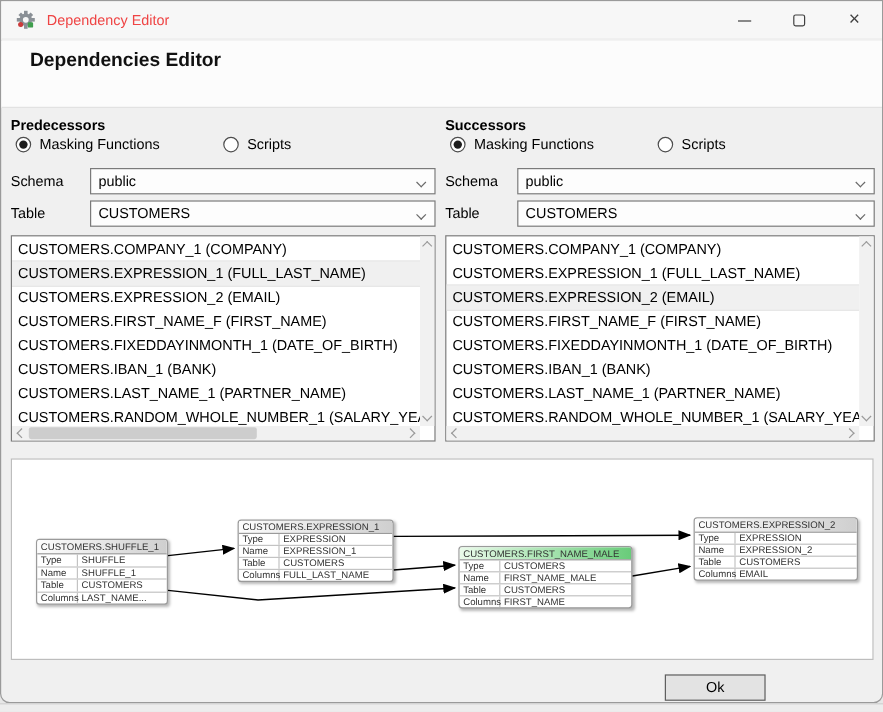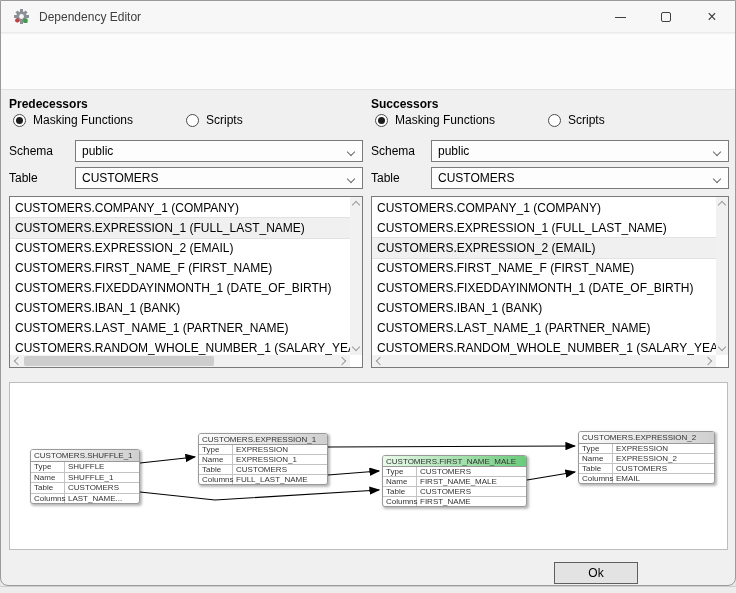--- a/index.html
+++ b/index.html
@@ -6,21 +6,21 @@
   html,body { width:736px; height:593px; }
   body { background:#e7e7e7; font-family:"Liberation Sans","DejaVu Sans",sans-serif; position:relative; overflow:hidden; }
 
   .dialog { position:absolute; left:0; top:0; width:736px; height:586px; background:#f0f0f0;
             border:1px solid #9a9a9a; border-radius:0 0 8px 8px; overflow:hidden; }
 
   
   .titlebar { position:absolute; left:0; top:0; width:100%; height:32px; background:#f7f7f7;
               border-bottom:1px solid #ebebeb; display:flex; align-items:center; padding-left:12px; }
   .app-icon { width:17px; height:17px; margin-right:9px; }
-  .title-text { font-size:12px; color:#404040; }
+  .title-text { font-size:12px; color:#ef4444; }
   .win-controls { position:absolute; right:0; top:0; height:32px; display:flex; }
   .win-btn { width:46px; height:32px; display:flex; align-items:center; justify-content:center; cursor:default; }
   .ico-min { width:11px; height:0; border-top:1px solid #404040; display:block; }
   .ico-max { width:10px; height:10px; border:1px solid #404040; border-radius:2px; display:block; }
   .ico-close { font-size:16px; color:#404040; line-height:1; }
 
   
   .header-band { position:absolute; left:0; top:33px; width:100%; height:56px; background:#fcfcfc;
                  border-bottom:1px solid #e2e2e2; }
   .page-title { position:absolute; left:24px; top:8px; font-size:16px; font-weight:bold; color:#111; }
@@ -102,20 +102,21 @@
       <div class="win-btn">
           <span class="ico-max"></span>
         </div>
       <div class="win-btn">
           <span class="ico-close">×</span>
         </div>
     </div>
   </div>
 
   <div class="header-band">
+    <div class="page-title">Dependencies Editor</div>
   </div>
 
   <div class="section-label" style="left:8px; top:96px;">Predecessors</div>
   <div class="radio-row" style="left:12px; top:112px;">
     <span class="radio checked"></span>
     <span class="radio-label">Masking Functions</span>
   </div>
   <div class="radio-row" style="left:185px; top:112px;">
     <span class="radio"></span>
     <span class="radio-label">Scripts</span>

